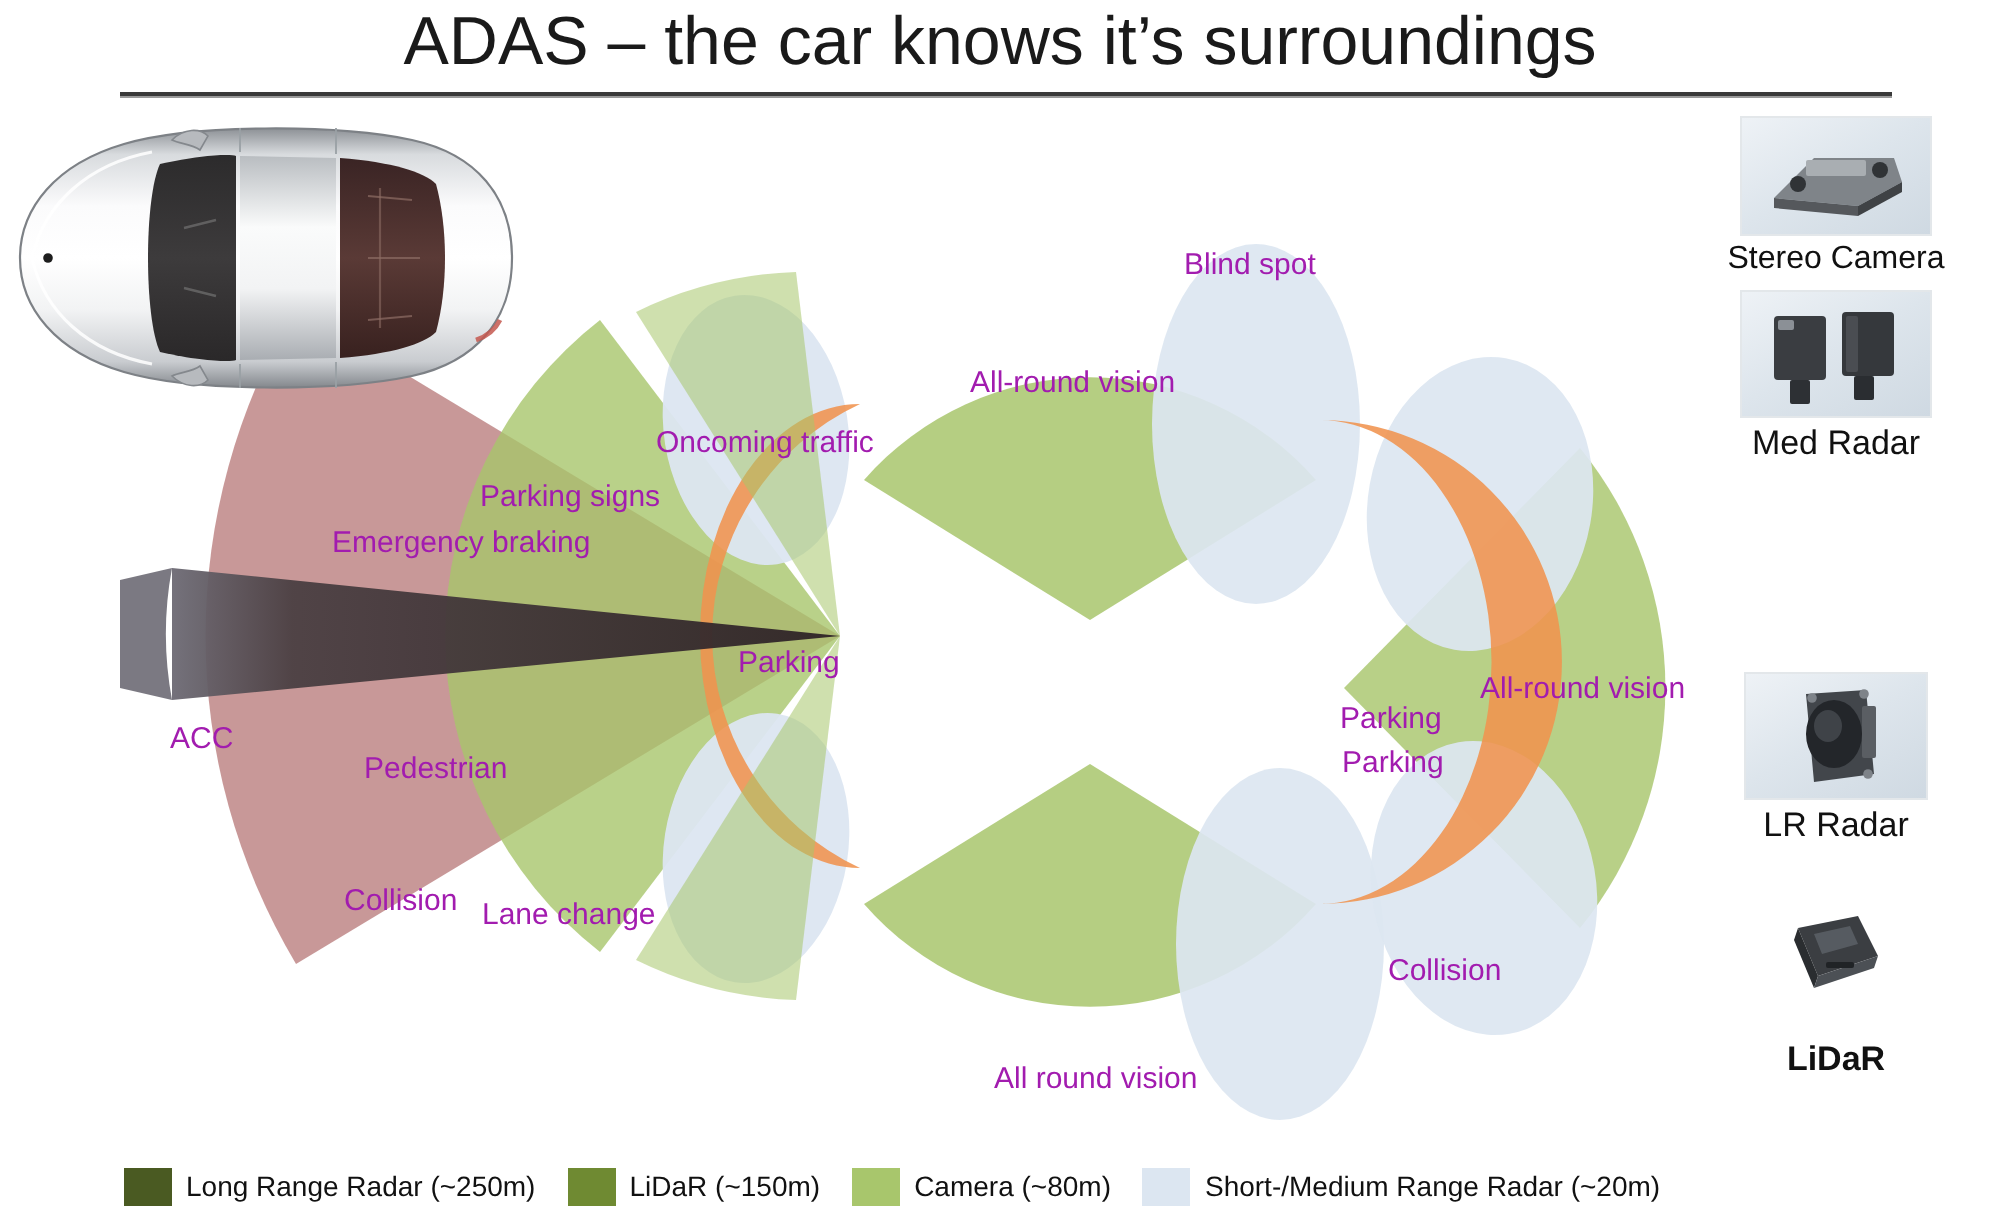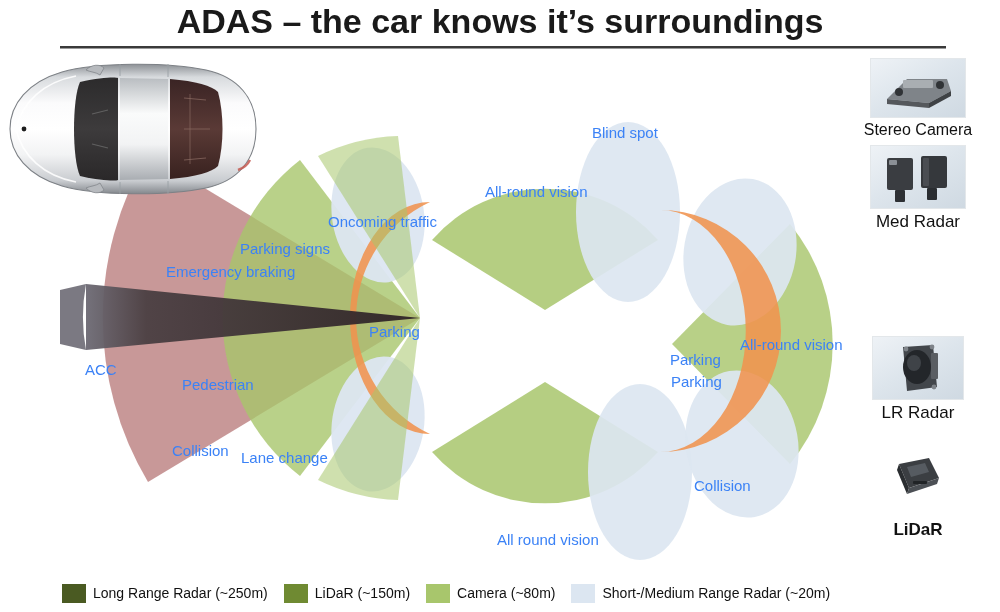--- a/index.html
+++ b/index.html
@@ -22,21 +22,21 @@
   }
 
   
   .title {
     position: absolute;
     left: 0;
     top: 2px;
     width: 1000px;
     text-align: center;
     font-size: 34px;
-    font-weight: 700;
+    font-weight: 400;
     color: #1a1a1a;
     letter-spacing: 0px;
     white-space: nowrap;
   }
   .title-rule {
     position: absolute;
     left: 60px;
     top: 46px;
     width: 886px;
     height: 0;
@@ -65,21 +65,21 @@
     left: 413px;
     top: 182px;
     width: 265px;
     height: 155px;
   }
 
   
   .flabel {
     position: absolute;
     font-size: 15px;
-    color: #3b82f6;
+    color: #a21caf;
     white-space: nowrap;
     line-height: 1;
   }
 
   
   .rail {
     position: absolute;
     left: 836px;
     top: 58px;
     width: 164px;

